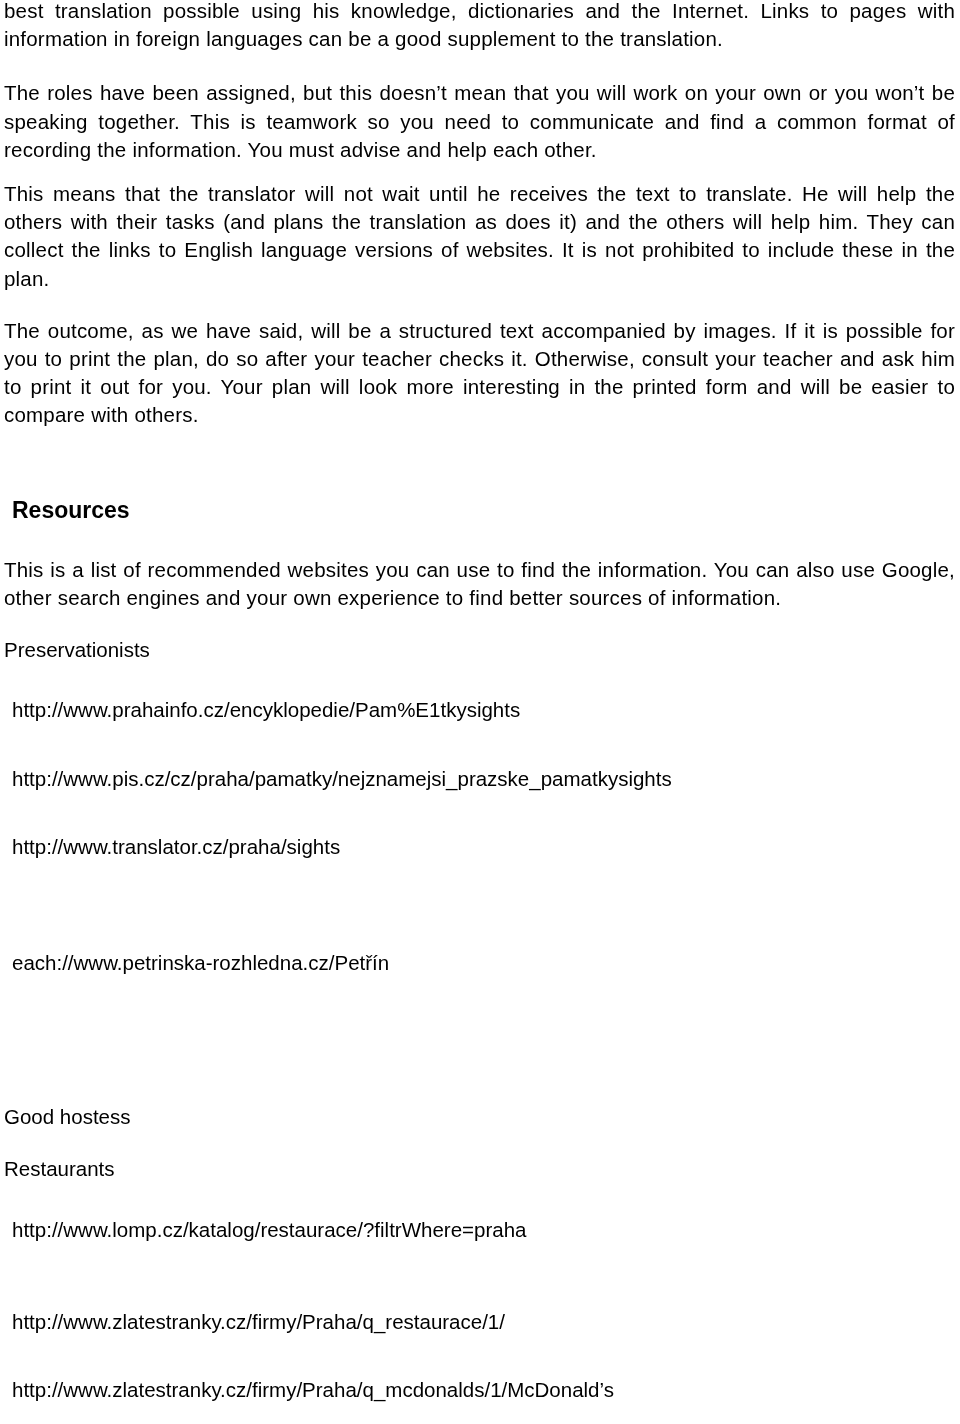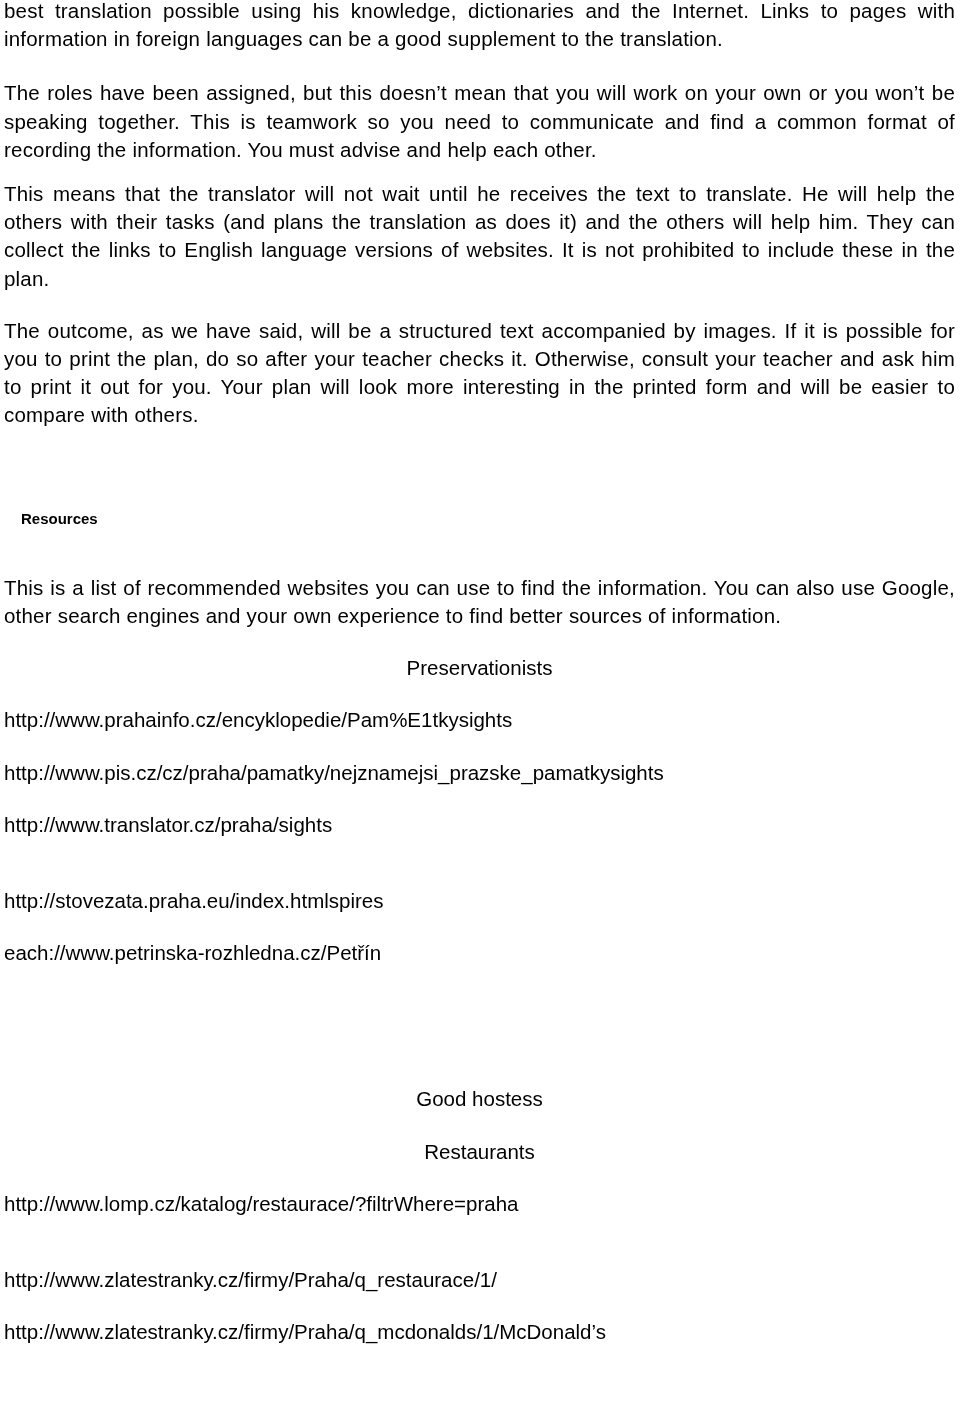--- a/index.html
+++ b/index.html
@@ -31,38 +31,38 @@
     margin: 0;
     letter-spacing: 0.01em;
     word-spacing: 0.005em;
   }
   
   .para--top {
     margin-top: -3px;
   }
 
   .heading-bold {
-    font-size: 15px;
+    font-size: 23px;
     line-height: 28.2px;
     font-weight: bold;
-    margin: 17px;
+    margin: 8px;
     text-align: left;
   }
   .heading-plain {
     font-size: 20.5px;
     line-height: 28.2px;
     font-weight: normal;
     margin: 0;
-    text-align: center;
+    text-align: left;
   }
 
   .link-line {
     font-size: 20.5px;
     line-height: 28.2px;
-    margin: 0;
+    margin: 8px;
     text-align: left;
     white-space: pre;
   }
   .link-line .url { }
   .link-line .tabgap {
     display: inline-block;
     width: 0;
   }
   .link-line .label { }
   .spacer-16 { height: 16px; }
@@ -112,21 +112,20 @@
 
   <div class="spacer-24"></div>
 
   <p class="link-line"><span class="url">http://www.translator.cz/praha/</span><span class="tabgap">    </span><span class="label">sights</span></p>
 
   <div class="spacer-24"></div>
 
 
   <div class="spacer-24"></div>
 
-  <p class="link-line"><span class="url">http://stovezata.praha.eu/index.html</span><span class="tabgap">    </span><span class="label">spires</span></p>
 
   <div class="spacer-24"></div>
 
   <p class="link-line"><span class="url">each://www.petrinska-rozhledna.cz/</span><span class="tabgap">    </span><span class="label">Petřín</span></p>
 
   <div class="spacer-24"></div>
 
 
   <div class="spacer-24"></div>
 

